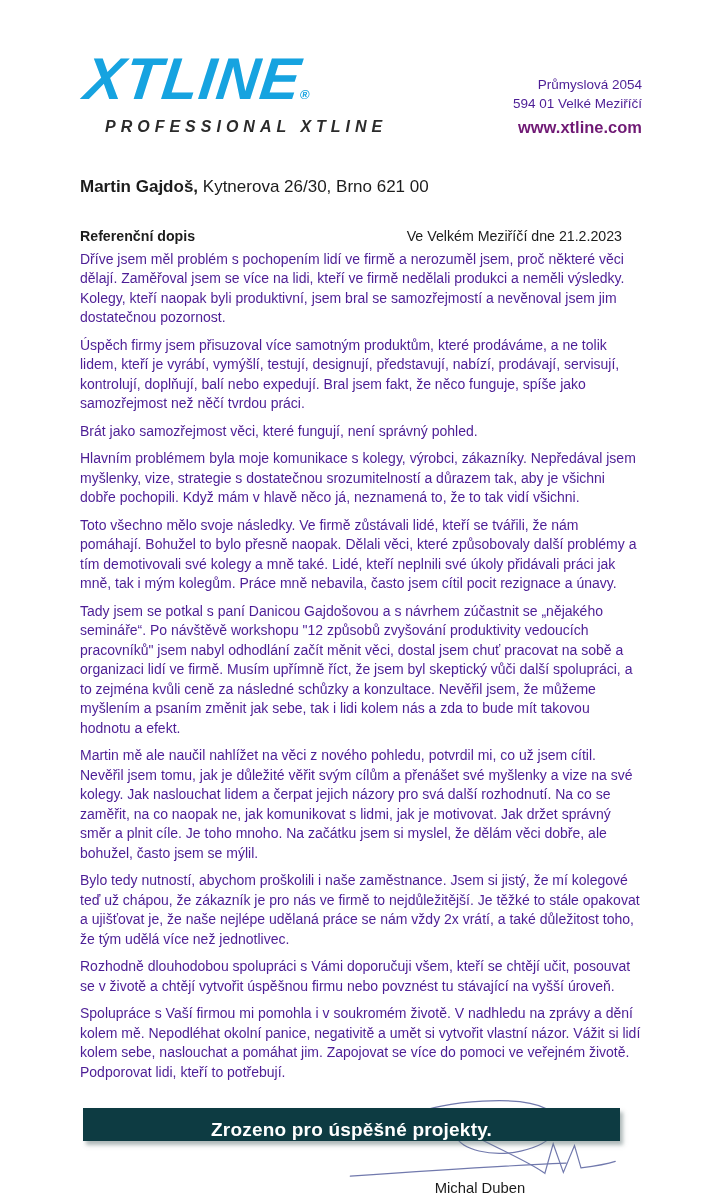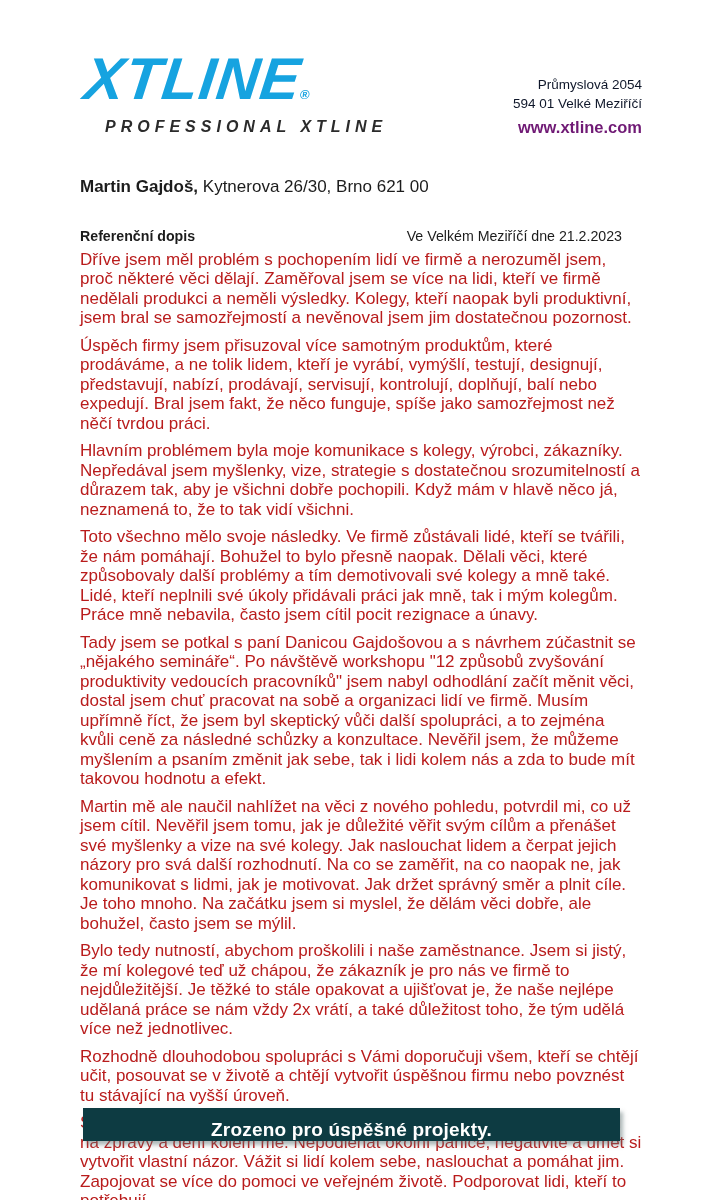--- a/index.html
+++ b/index.html
@@ -29,39 +29,39 @@
     white-space:nowrap;
   }
   .reg-mark { font-size:13px; font-style:normal; vertical-align:baseline; margin-left:1px; }
   .logo-subtitle {
     margin-top:9px; margin-left:20px;
     font-size:16px; font-weight:bold; font-style:italic;
     letter-spacing:5px; color:#2b2b2b;
     white-space:nowrap;
   }
   .address-block { text-align:right; margin-top:26px; line-height:1.4; }
-  .address-line { font-size:13.5px; color:#0f172a; }
+  .address-line { font-size:13.5px; color:#4c1d95; }
   .website { font-size:16.5px; font-weight:bold; color:#701a75; margin-top:2px; }
 
   
   .recipient { margin-top:38px; font-size:17px; }
   .recipient-name { font-weight:bold; }
 
   
   .title-row { display:flex; margin-top:31px; font-size:14.2px; }
   .letter-title { font-weight:bold; }
   .date-line { margin-left:auto; margin-right:20px; }
 
   
   .letter-body { margin-top:6px; }
   .letter-body p {
     margin:0 0 8px 0;
-    font-size:17px;
+    font-size:14px;
     line-height:19.5px;
-    color:#b91c1c;
+    color:#4c1d95;
   }
 
   
   .signature-area {
     width:300px;
     margin:4px 12px 0 auto;
     text-align:center;
   }
   .signature-scribble { display:block; width:300px; height:88px; }
   .signatory-name { font-size:14.8px; margin-top:2px; }
@@ -102,20 +102,21 @@
     </div>
 
     <div class="title-row">
       <span class="letter-title">Referenční dopis</span>
       <span class="date-line">Ve Velkém Meziříčí dne 21.2.2023</span>
     </div>
 
     <div class="letter-body">
       <p>Dříve jsem měl problém s pochopením lidí ve firmě a nerozuměl jsem, proč některé věci dělají. Zaměřoval jsem se více na lidi, kteří ve firmě nedělali produkci a neměli výsledky. Kolegy, kteří naopak byli produktivní, jsem bral se samozřejmostí a nevěnoval jsem jim dostatečnou pozornost.</p>
       <p>Úspěch firmy jsem přisuzoval více samotným produktům, které prodáváme, a ne tolik lidem, kteří je vyrábí, vymýšlí, testují, designují, představují, nabízí, prodávají, servisují, kontrolují, doplňují, balí nebo expedují. Bral jsem fakt, že něco funguje, spíše jako samozřejmost než něčí tvrdou práci.</p>
+      <p>Brát jako samozřejmost věci, které fungují, není správný pohled.</p>
       <p>Hlavním problémem byla moje komunikace s kolegy, výrobci, zákazníky. Nepředával jsem myšlenky, vize, strategie s dostatečnou srozumitelností a důrazem tak, aby je všichni dobře pochopili. Když mám v hlavě něco já, neznamená to, že to tak vidí všichni.</p>
       <p>Toto všechno mělo svoje následky. Ve firmě zůstávali lidé, kteří se tvářili, že nám pomáhají. Bohužel to bylo přesně naopak. Dělali věci, které způsobovaly další problémy a tím demotivovali své kolegy a mně také. Lidé, kteří neplnili své úkoly přidávali práci jak mně, tak i mým kolegům. Práce mně nebavila, často jsem cítil pocit rezignace a únavy.</p>
       <p>Tady jsem se potkal s paní Danicou Gajdošovou a s návrhem zúčastnit se „nějakého semináře“. Po návštěvě workshopu "12 způsobů zvyšování produktivity vedoucích pracovníků" jsem nabyl odhodlání začít měnit věci, dostal jsem chuť pracovat na sobě a organizaci lidí ve firmě. Musím upřímně říct, že jsem byl skeptický vůči další spolupráci, a to zejména kvůli ceně za následné schůzky a konzultace. Nevěřil jsem, že můžeme myšlením a psaním změnit jak sebe, tak i lidi kolem nás a zda to bude mít takovou hodnotu a efekt.</p>
       <p>Martin mě ale naučil nahlížet na věci z nového pohledu, potvrdil mi, co už jsem cítil. Nevěřil jsem tomu, jak je důležité věřit svým cílům a přenášet své myšlenky a vize na své kolegy. Jak naslouchat lidem a čerpat jejich názory pro svá další rozhodnutí. Na co se zaměřit, na co naopak ne, jak komunikovat s lidmi, jak je motivovat. Jak držet správný směr a plnit cíle. Je toho mnoho. Na začátku jsem si myslel, že dělám věci dobře, ale bohužel, často jsem se mýlil.</p>
       <p>Bylo tedy nutností, abychom proškolili i naše zaměstnance. Jsem si jistý, že mí kolegové teď už chápou, že zákazník je pro nás ve firmě to nejdůležitější. Je těžké to stále opakovat a ujišťovat je, že naše nejlépe udělaná práce se nám vždy 2x vrátí, a také důležitost toho, že tým udělá více než jednotlivec.</p>
       <p>Rozhodně dlouhodobou spolupráci s Vámi doporučuji všem, kteří se chtějí učit, posouvat se v životě a chtějí vytvořit úspěšnou firmu nebo povznést tu stávající na vyšší úroveň.</p>
       <p>Spolupráce s Vaší firmou mi pomohla i v soukromém životě. V nadhledu na zprávy a dění kolem mě. Nepodléhat okolní panice, negativitě a umět si vytvořit vlastní názor. Vážit si lidí kolem sebe, naslouchat a pomáhat jim. Zapojovat se více do pomoci ve veřejném životě. Podporovat lidi, kteří to potřebují.</p>
     </div>
 
     <div class="signature-area">

